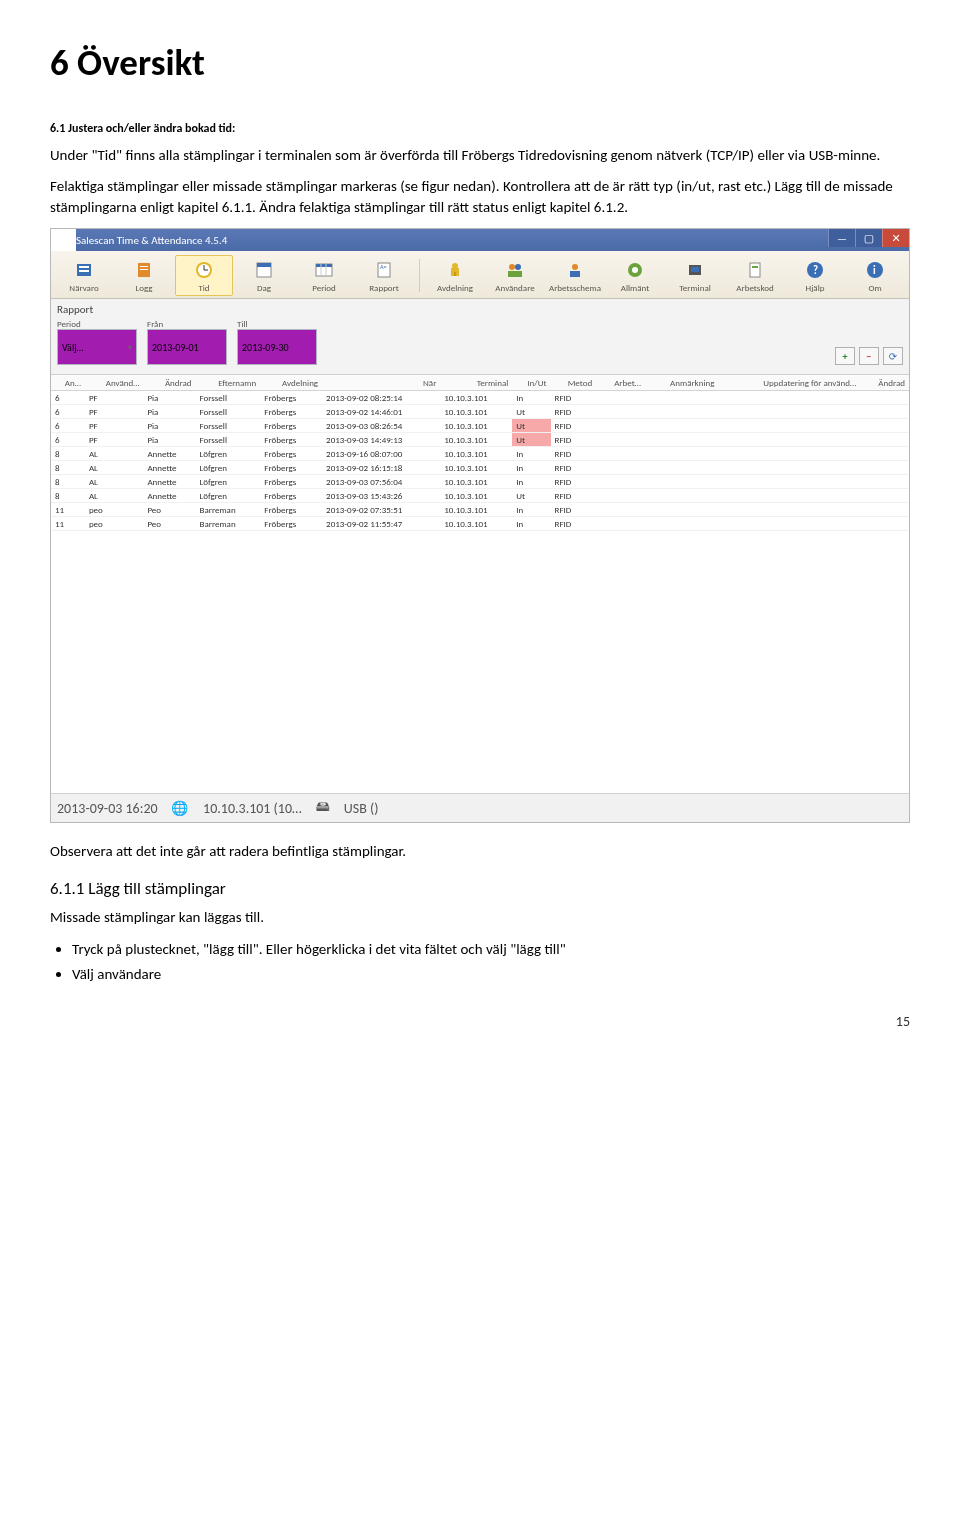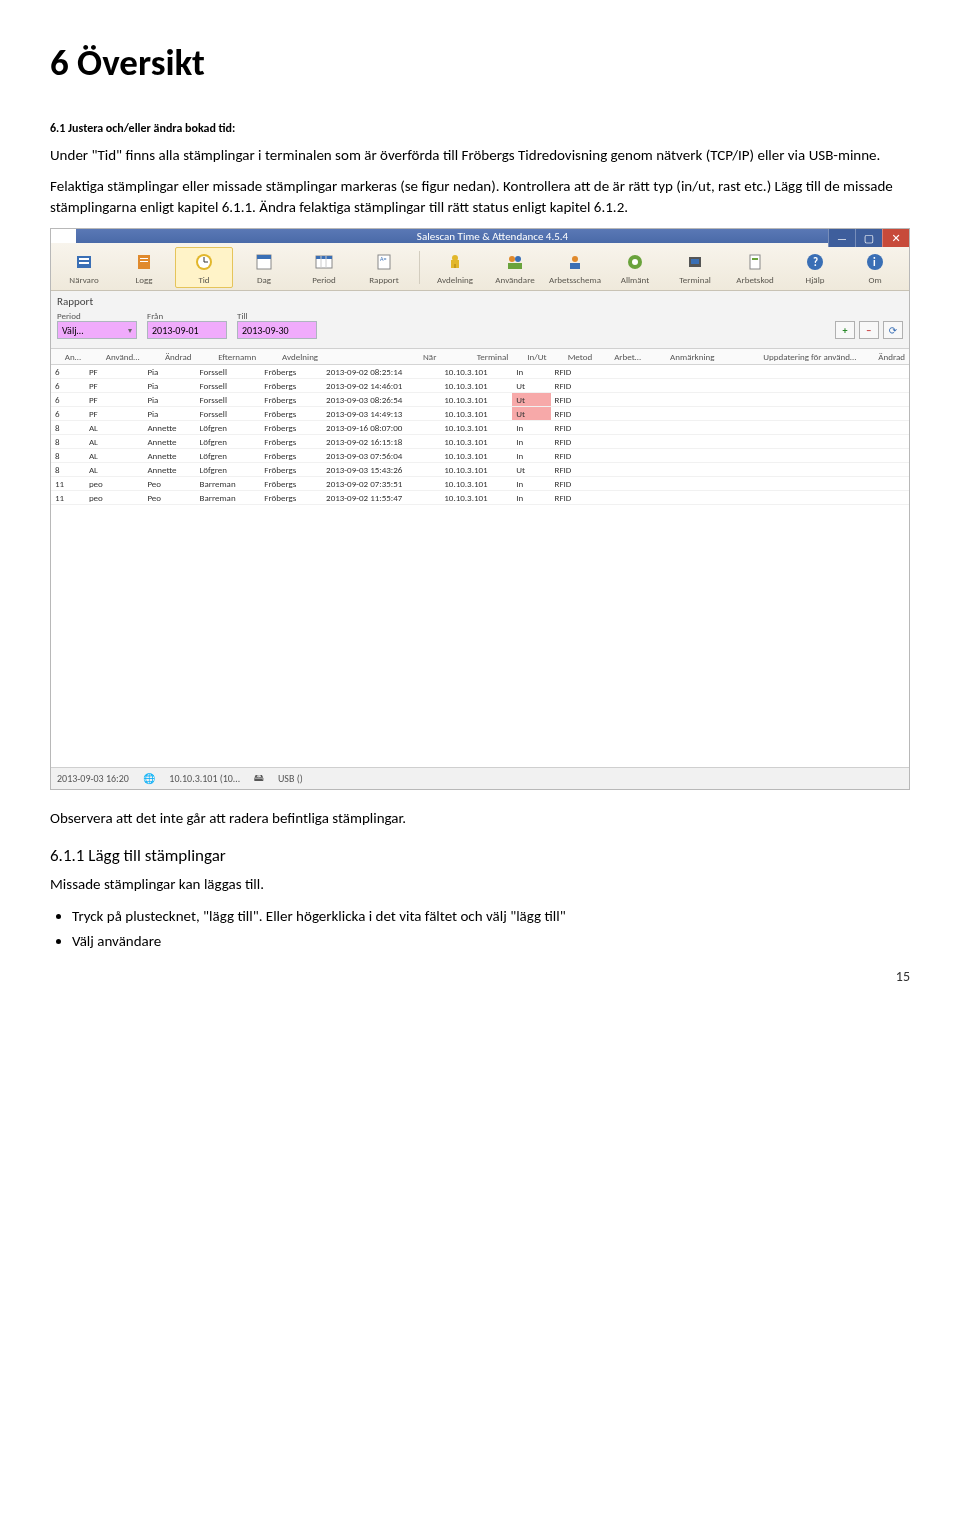--- a/index.html
+++ b/index.html
@@ -21,23 +21,22 @@
   
   .app-window {
     border: 1px solid #b8b8b8;
     margin: 6px 0 18px 0;
     font-size: 10px;
     background: #fff;
   }
   .app-titlebar {
     display: flex;
     align-items: center;
-    justify-content: center;
     position: relative;
-    height: 14px;
+    height: 22px;
     background: linear-gradient(#5a78b5,#4a6aa8);
     color: #fff;
     font-size: 11px;
     margin-left: 25px;
   }
   .tb-controls {
     position: absolute; right: 0; top: 0; display: flex;
   }
   .tb-btn {
     width: 26px; height: 18px; border-left: 1px solid rgba(255,255,255,.3);
@@ -68,22 +67,22 @@
   .app-filters {
     background:#f3f3f3;
     border-bottom:1px solid #d0d0d0;
     padding:4px 6px 6px 6px;
   }
   .flt-title { font-size:11px; color:#444; margin-bottom:2px; }
   .flt-row { display:flex; gap:10px; margin-bottom:3px; align-items:flex-end;}
   .flt-col { display:flex; flex-direction:column; }
   .flt-lbl { font-size:9px; color:#555; }
   .flt-ctl {
-    border:1px solid #aeb6bf; background:#f0abfc; height:16px;
-    padding:0 4px; font-size:10px; display:inline-flex; align-items:center;
+    border:1px solid #aeb6bf; background:#a21caf; height:16px;
+    padding:9px 4px; font-size:10px; display:inline-flex; align-items:center;
     gap:4px; min-width:70px;
   }
   .flt-ctl.sel::after { content:"▾"; font-size:8px; color:#666; margin-left:auto; }
   .flt-right-actions {
     margin-left:auto; display:flex; gap:4px; align-items:center;
   }
   .mini-btn {
     width:18px; height:16px; border:1px solid #b0b0b0; background:#f8f8f8;
     display:flex;align-items:center;justify-content:center;font-size:10px;
   }
@@ -92,25 +91,25 @@
   .app-table th {
     text-align:right; font-weight:normal; padding:2px 4px;
     border-bottom:1px solid #d4d4d4; background:#fafafa; color:#555;
   }
   .app-table td { padding:1px 4px; border-bottom:1px solid #f1f1f1; white-space:nowrap; }
   .app-table td.hl { background:#f7a9a9; }
   .app-table .blank-row td { height:260px; border:0; }
 
   .app-status {
     border-top:1px solid #cfcfcf; background:#f1f1f1;
-    padding:2px 6px; font-size:10px; color:#555; display:flex; gap:14px; align-items:center;
+    padding:2px 6px; font-size:14px; color:#555; display:flex; gap:14px; align-items:center;
   }
 
   .page-num {
-    text-align:right; font-size:14px; color:#333; margin-top:16px;
+    text-align:right; font-size:14px; color:#333; margin-top:28px;
   }
   .icon-svg { width:20px; height:20px; }
 
   
   .c-blue   { fill:#3a6fb5; }
   .c-orange { fill:#e08a2d; }
   .c-green  { fill:#6aa33c; }
   .c-yellow { fill:#e2b72b; }
 </style>
 </head>

